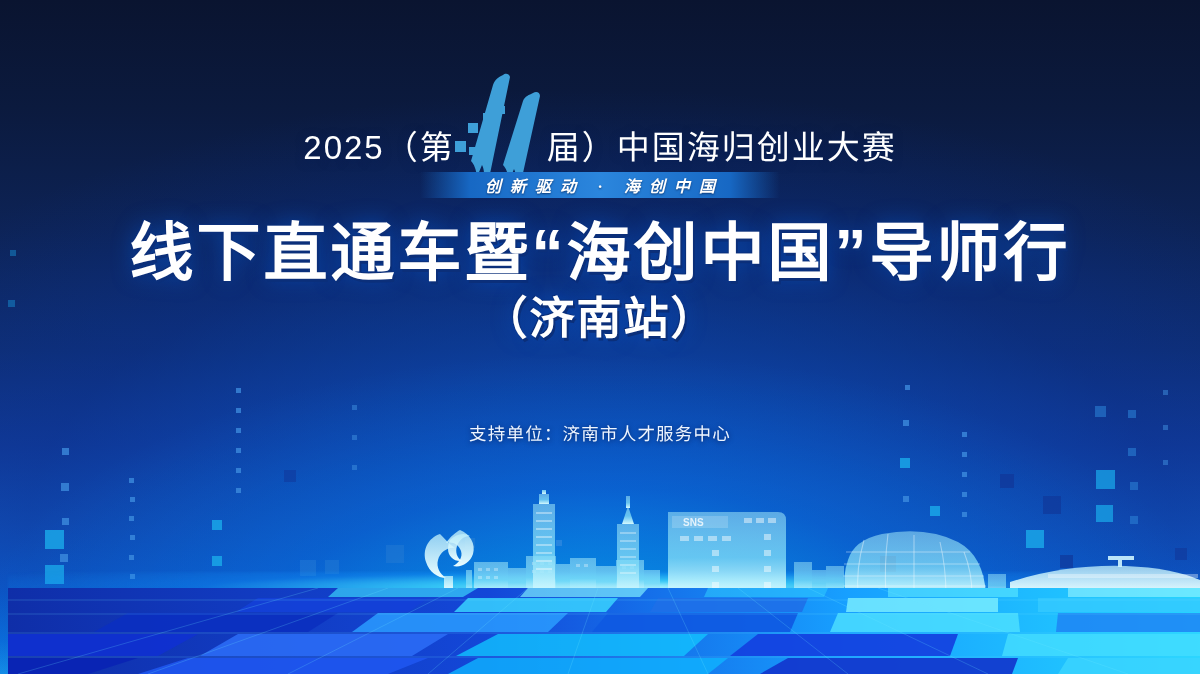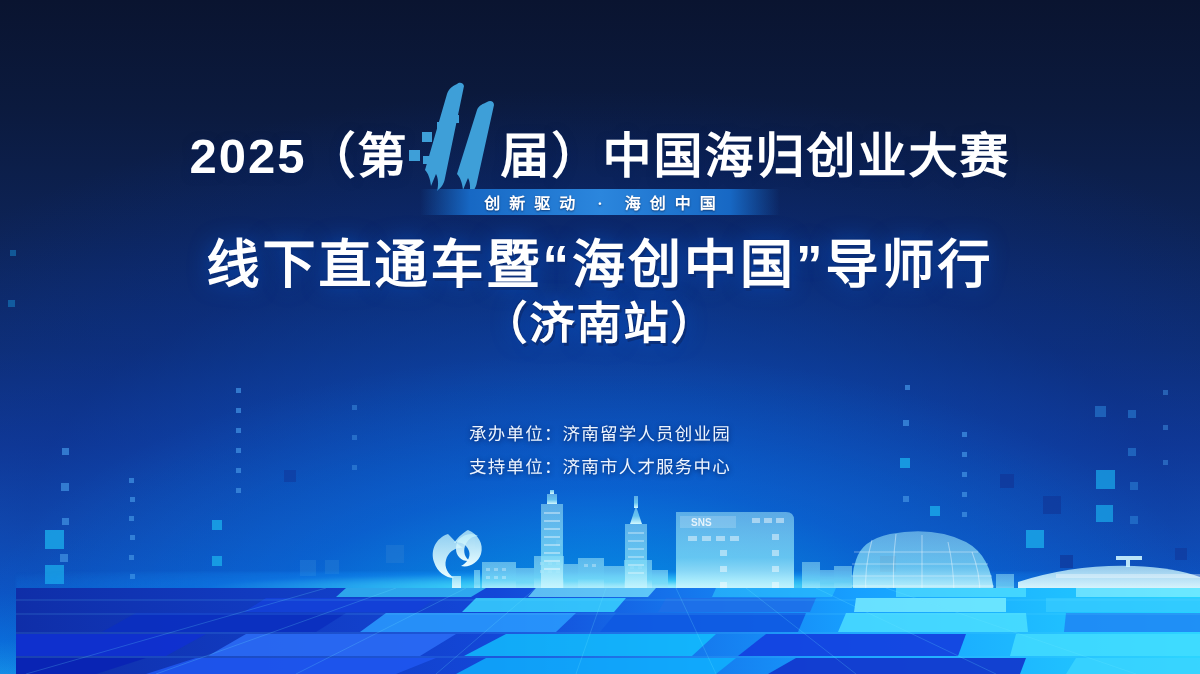--- a/index.html
+++ b/index.html
@@ -32,62 +32,62 @@
   .logo .cn{
     font-size:13px;font-weight:bold;color:#fff;letter-spacing:.5px;line-height:1;
     margin-top:4px;white-space:nowrap;
   }
 
   
   .titleblock{position:absolute;left:0;right:0;top:128px;text-align:center;}
 
   .line1{
     position:relative;display:inline-block;white-space:nowrap;
-    font-size:49px;font-weight:700;color:#fff;letter-spacing:2px;line-height:1;
+    font-size:33px;font-weight:400;color:#fff;letter-spacing:2px;line-height:1;
     text-shadow:0 2px 10px rgba(0,30,90,.55);
   }
   .line1 .seg{vertical-align:middle;}
   .slashmark{
     position:relative;display:inline-block;width:92px;height:1px;vertical-align:middle;
   }
   .slashmark svg{position:absolute;left:-8px;top:-78px;}
 
   .tagline{
     margin:8px auto 0;width:360px;height:26px;position:relative;
     background:linear-gradient(90deg,rgba(10,40,110,0) 0%,#1768c4 14%,#2b86dd 50%,#1768c4 86%,rgba(10,40,110,0) 100%);
     display:flex;align-items:center;justify-content:center;
   }
   .tagline span{
     font-family:"Liberation Serif","DejaVu Serif",serif;
-    font-size:16px;font-weight:bold;color:#ffffff;
+    font-size:16px;font-style:italic;font-weight:bold;color:#ffffff;
     letter-spacing:9px;text-indent:9px;white-space:nowrap;
     text-shadow:0 1px 2px rgba(0,20,60,.6);
     text-align:right;
   }
 
   .line2{
-    margin-top:20px;font-size:53px;font-weight:bold;color:#ffffff;letter-spacing:3px;
+    margin-top:20px;font-size:64px;font-weight:bold;color:#ffffff;letter-spacing:3px;
     line-height:1.12;white-space:nowrap;
     text-shadow:2px 3px 0 #0b2f7a, -1px -1px 0 #0b2f7a, 0 0 22px rgba(0,110,255,.45);
   }
   .line3{
     margin-top:4px;font-size:45px;font-weight:bold;color:#ffffff;letter-spacing:2px;
     line-height:1.15;white-space:nowrap;
     text-shadow:2px 3px 0 #0b2f7a, -1px -1px 0 #0b2f7a, 0 0 22px rgba(0,110,255,.45);
   }
 
   
   .orgs{position:absolute;left:0;right:0;top:418px;text-align:center;}
   .orgs .row{
     font-size:17.5px;color:#eef5ff;letter-spacing:1.2px;line-height:33px;white-space:nowrap;
     text-shadow:0 1px 5px rgba(0,20,70,.75);
   }
 
   
-  .scene{position:absolute;left:16px;right:0;bottom:0;height:180px;}
+  .scene{position:absolute;left:8px;right:0;bottom:0;height:180px;}
   .horizonglow{
     position:absolute;left:0;right:0;bottom:76px;height:26px;
     background:radial-gradient(ellipse 62% 100% at 52% 60%, rgba(190,250,255,.98) 0%, rgba(70,225,255,.72) 26%, rgba(20,150,255,.30) 58%, rgba(0,100,220,0) 100%);
     filter:blur(1.2px);
   }
   .skyline{position:absolute;left:0;right:0;bottom:74px;height:110px;}
   .floor{position:absolute;left:0;right:0;bottom:0;height:86px;overflow:hidden;}
 </style>
 </head>
 <body>
@@ -185,21 +185,20 @@
 
     <div class="tagline">
       <span>创新驱动 · 海创中国</span>
     </div>
 
     <div class="line2">线下直通车暨“海创中国”导师行</div>
     <div class="line3">（济南站）</div>
   </div>
 
   <div class="orgs">
-    <div class="row">承办单位：济南留学人员创业园</div>
     <div class="row">支持单位：济南市人才服务中心</div>
   </div>
 
   <div class="scene">
 
     <div class="horizonglow"></div>
 
     <svg class="skyline" viewBox="0 0 1200 110" preserveAspectRatio="none">
       <defs>
         <linearGradient id="bldg" x1="0" y1="0" x2="0" y2="1">

